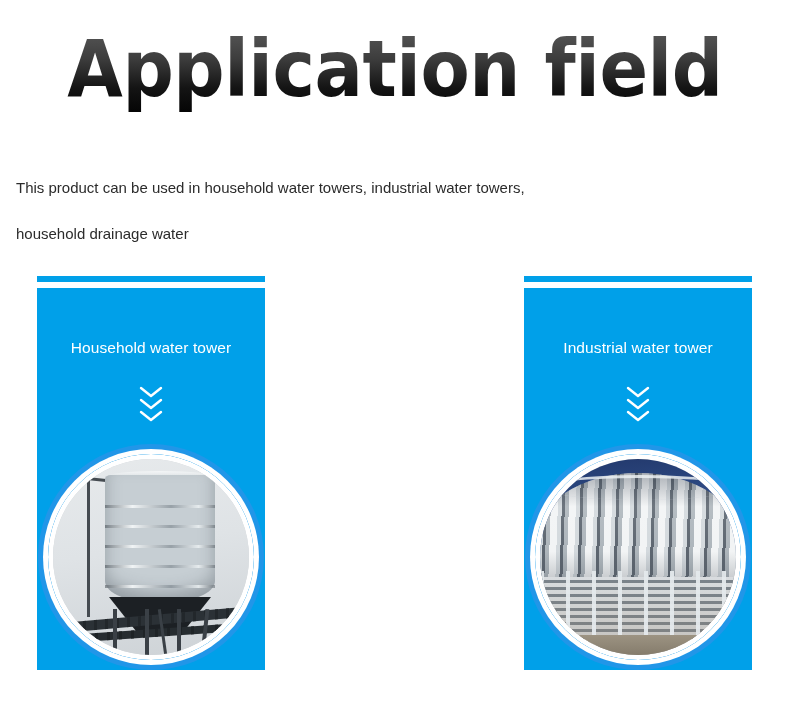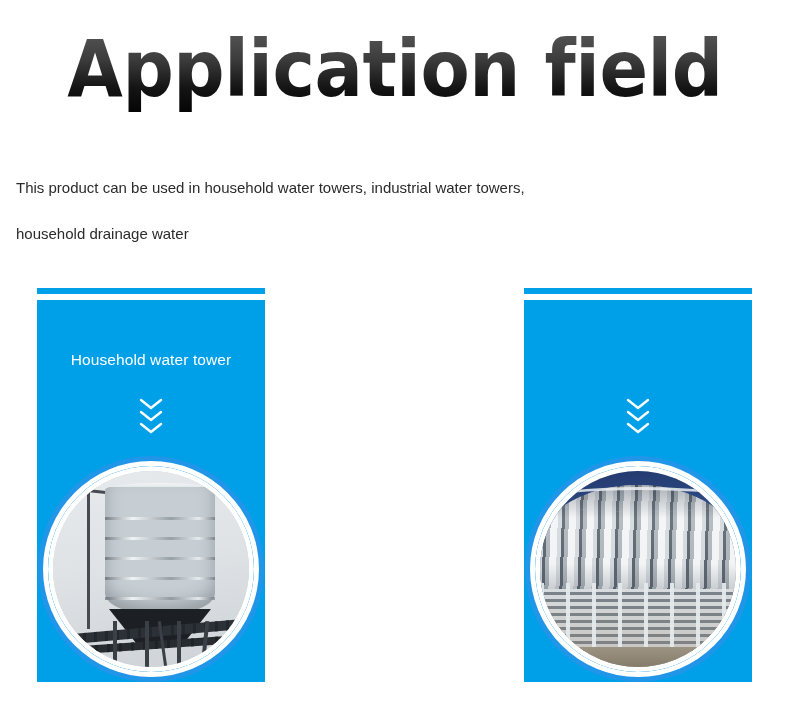--- a/index.html
+++ b/index.html
@@ -53,21 +53,21 @@
     font-weight: 400;
     padding-left: 16px;
   }
   .subtitle .line {
     display: block;
   }
 
   
   .cards {
     position: absolute;
-    top: 288px;
+    top: 276px;
     left: 37px;
     width: 715px;
     height: 390px;
     display: flex;
     justify-content: space-between;
   }
 
   .card {
     position: relative;
     width: 228px;
@@ -398,20 +398,21 @@
           <div class="ph1-pipe" style="left:108px;top:150px;width:3px;height:46px;transform:rotate(-8deg);"></div>
         </div>
       </div>
       <div class="ring"></div>
     </div>
 
     <div class="card">
       <div class="card-accent"></div>
       <div class="card-panel"></div>
 
+      <div class="card-label">Industrial water tower</div>
 
       <div class="chevrons">
         <svg width="26" height="40" viewBox="0 0 26 40" fill="none">
           <path d="M3 4 L13 12 L23 4" stroke="#ffffff" stroke-width="2.4" stroke-linecap="round" stroke-linejoin="round"></path>
           <path d="M3 16 L13 24 L23 16" stroke="#ffffff" stroke-width="2.4" stroke-linecap="round" stroke-linejoin="round"></path>
           <path d="M3 28 L13 36 L23 28" stroke="#ffffff" stroke-width="2.4" stroke-linecap="round" stroke-linejoin="round"></path>
         </svg>
       </div>
 
       <div class="photo-wrap">

